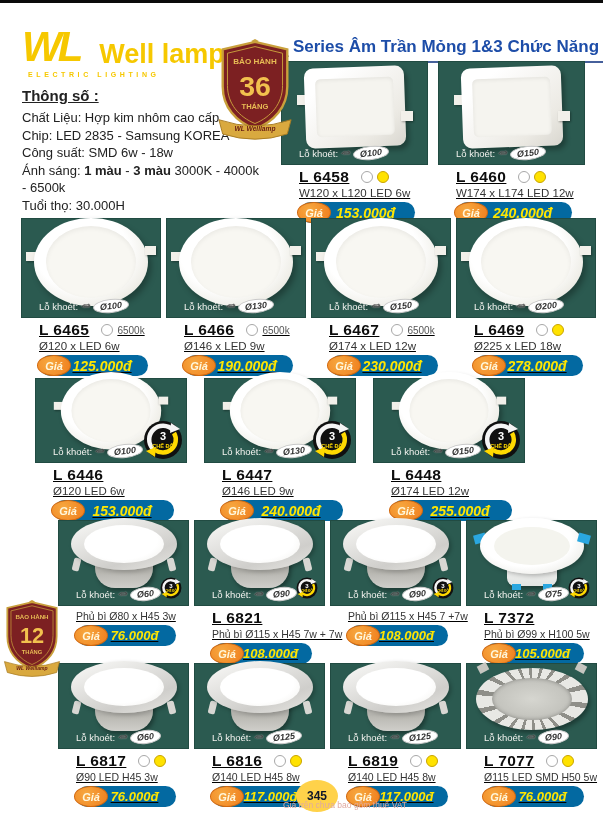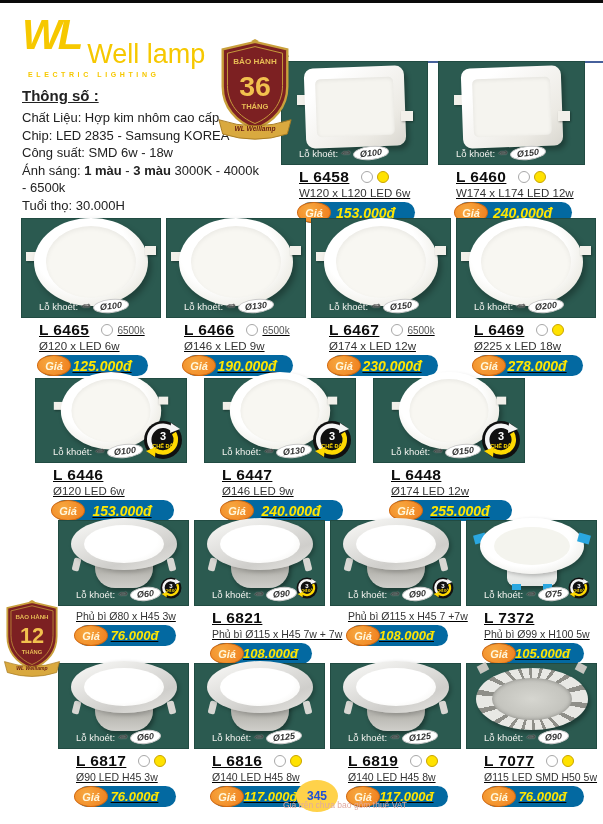--- a/index.html
+++ b/index.html
@@ -2,23 +2,23 @@
 <html><head>
 <meta charset="utf-8">
 <style>
   html,body{margin:0;padding:0;background:#ffffff;}
   .page{position:relative;width:603px;height:824px;background:#fff;overflow:hidden;
         font-family:"Liberation Sans",sans-serif;}
   .top-edge{position:absolute;top:0;left:0;right:0;height:3px;background:#0b0b0b;}
 
   
   .logo{position:absolute;left:22px;top:14px;color:#f6c800;width:220px;}
-  .logo-row{display:flex;align-items:flex-start;gap:8px;}
+  .logo-row{display:flex;align-items:flex-end;gap:20px;}
   .logo-mark{font-size:42px;font-weight:bold;font-style:italic;letter-spacing:-4px;line-height:1;}
-  .logo-name{font-size:27px;font-weight:normal;letter-spacing:0;line-height:1;margin-top:27px;}
+  .logo-name{font-size:27px;font-weight:bold;letter-spacing:0;line-height:1;margin-top:27px;}
   .logo-tagline{font-size:7px;font-weight:bold;letter-spacing:3.6px;margin:3px 0 0 6px;}
 
   
   .title{position:absolute;left:292px;top:37px;width:308px;text-align:center;
          color:#1d4da8;font-size:17px;font-weight:bold;}
   .title-underline{position:absolute;left:283px;top:61px;width:320px;height:2px;background:#46609b;}
   .title-mark{position:absolute;left:284px;top:51px;font-size:9px;font-weight:bold;color:#111;}
 
   
   .specs{position:absolute;left:22px;top:86px;width:242px;color:#222;font-size:13px;line-height:1.35;}
@@ -139,38 +139,39 @@
     background:#0369a1;border-radius:11px;display:flex;align-items:center;justify-content:center;}
   .price-value{color:#ffe600;font-weight:bold;font-style:italic;font-size:14px;padding-left:16px;white-space:nowrap;}
   .row4 .price-value,.row5 .price-value{font-size:13px;}
   .gia{position:absolute;left:-3px;top:0;width:34px;height:21px;border-radius:50%;
     background:radial-gradient(circle at 35% 35%,#f7a83f,#ef7d1d);border:1px solid #d2690f;
     color:#fff7dc;font-weight:bold;font-style:italic;font-size:11px;
     display:flex;align-items:center;justify-content:center;box-sizing:border-box;}
 
   
   .page-num{position:absolute;left:296px;top:780px;width:42px;height:32px;border-radius:50%;
-    background:#ffd24a;color:#1d4ed8;font-weight:bold;font-size:12px;
+    background:#ffd24a;color:#0f172a;font-weight:bold;font-size:12px;
     display:flex;align-items:center;justify-content:center;}
   .footer-note{position:absolute;left:283px;top:800px;font-size:8.5px;color:#e0aaa0;}
 </style>
 </head>
 <body>
 
 <div class="page">
   <div class="top-edge"></div>
 
   <div class="logo">
     <div class="logo-row">
       <span class="logo-mark">WL</span>
       <span class="logo-name">Well lamp</span>
     </div>
     <div class="logo-tagline">ELECTRIC LIGHTING</div>
   </div>
 
+  <div class="title">Series Âm Trần Mỏng 1&amp;3 Chức Năng</div>
   <div class="title-mark">»</div>
   <div class="title-underline"></div>
 
   <div class="specs">
     <div class="specs-heading">Thông số :</div>
     <div>
         <div class="spec-line"><span>Chất Liệu: Hợp kim nhôm cao cấp</span></div>
         <div class="spec-line"><span>Chip: LED 2835 - Samsung KOREA</span></div>
         <div class="spec-line"><span>Công suất: SMD 6w - 18w</span></div>
         <div class="spec-line"><span>Ánh sáng: </span><span class="b">1 màu</span><span> - </span><span class="b">3 màu</span><span> 3000K - 4000k</span></div>

